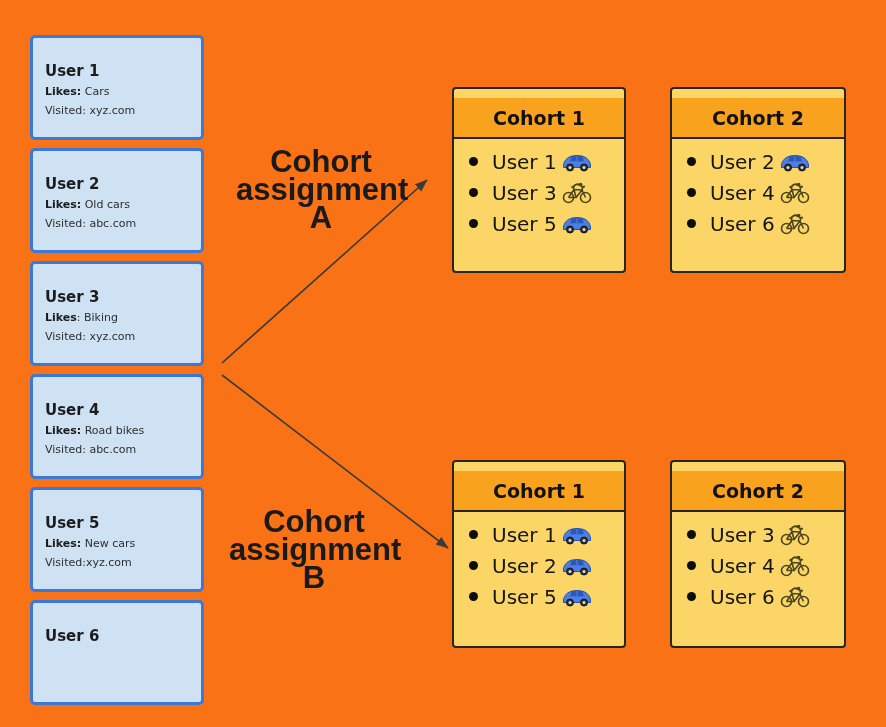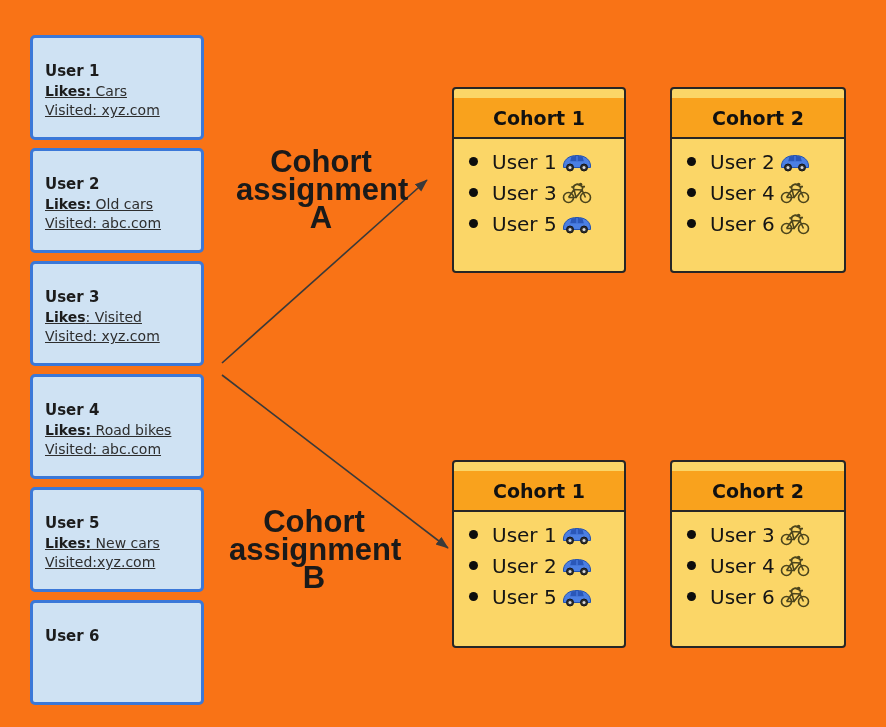--- a/index.html
+++ b/index.html
@@ -38,24 +38,23 @@
     padding: 23px 11px 0 12px;
     color: #2e2e2e;
   }
   .u-title {
     font-size: 15px;
     font-weight: bold;
     color: #1c1c1c;
     line-height: 21px;
   }
   .u-line {
-    font-size: 14px;
+    font-size: 11px;
     line-height: 19px;
     color: #2e2e2e;
-    text-decoration: underline;
   }
   .u-line b { color: #1c1c1c; }
 
   
   .assign-label {
     position: absolute;
     width: 170px;
     text-align: center;
     font-family: "Liberation Sans", sans-serif;
     font-weight: bold;
@@ -137,21 +136,21 @@
       <div class="u-line"><b>Likes:</b><span> Cars</span></div>
       <div class="u-line">Visited: xyz.com</div>
     </div>
     <div class="user-card">
       <div class="u-title">User 2</div>
       <div class="u-line"><b>Likes:</b><span> Old cars</span></div>
       <div class="u-line">Visited: abc.com</div>
     </div>
     <div class="user-card">
       <div class="u-title">User 3</div>
-      <div class="u-line"><b>Likes</b><span>: Visited</span></div>
+      <div class="u-line"><b>Likes</b><span>: Biking</span></div>
       <div class="u-line">Visited: xyz.com</div>
     </div>
     <div class="user-card">
       <div class="u-title">User 4</div>
       <div class="u-line"><b>Likes:</b><span> Road bikes</span></div>
       <div class="u-line">Visited: abc.com</div>
     </div>
     <div class="user-card">
       <div class="u-title">User 5</div>
       <div class="u-line"><b>Likes:</b><span> New cars</span></div>

